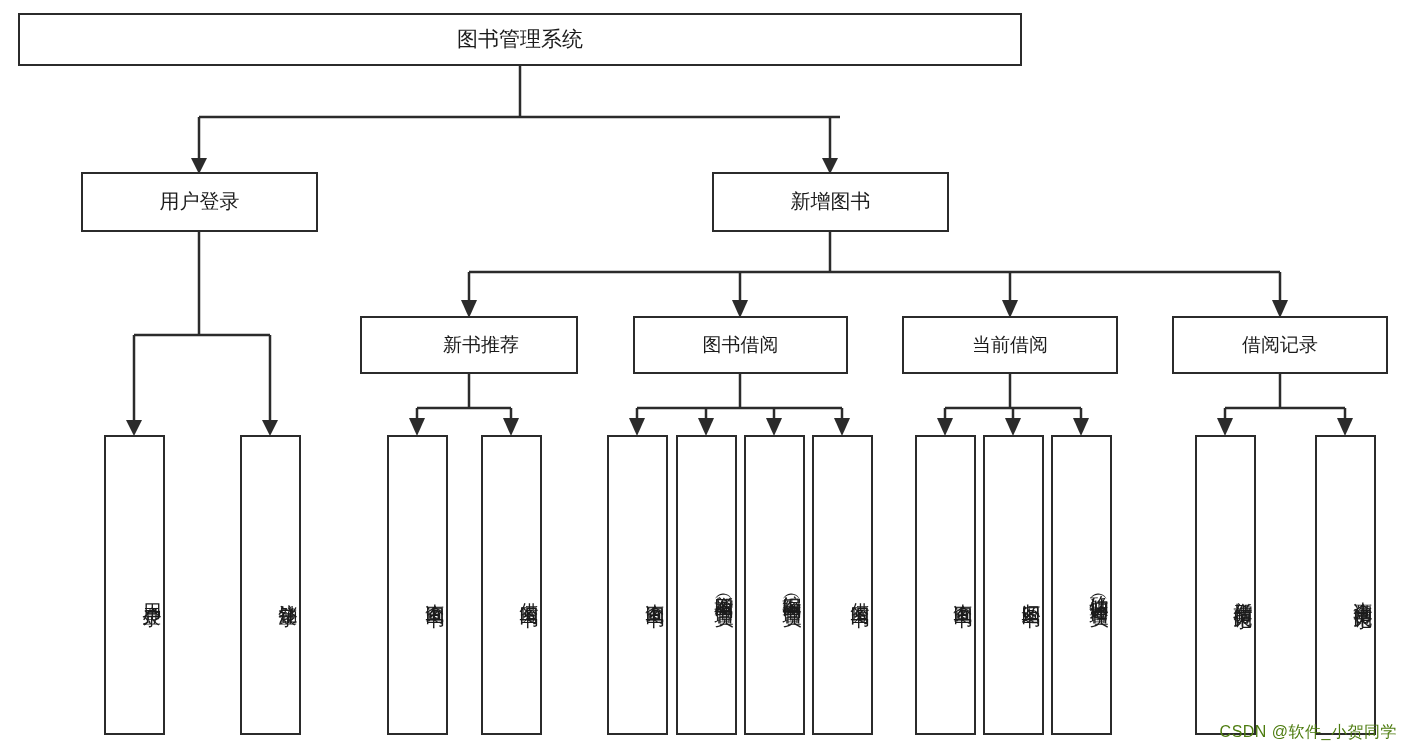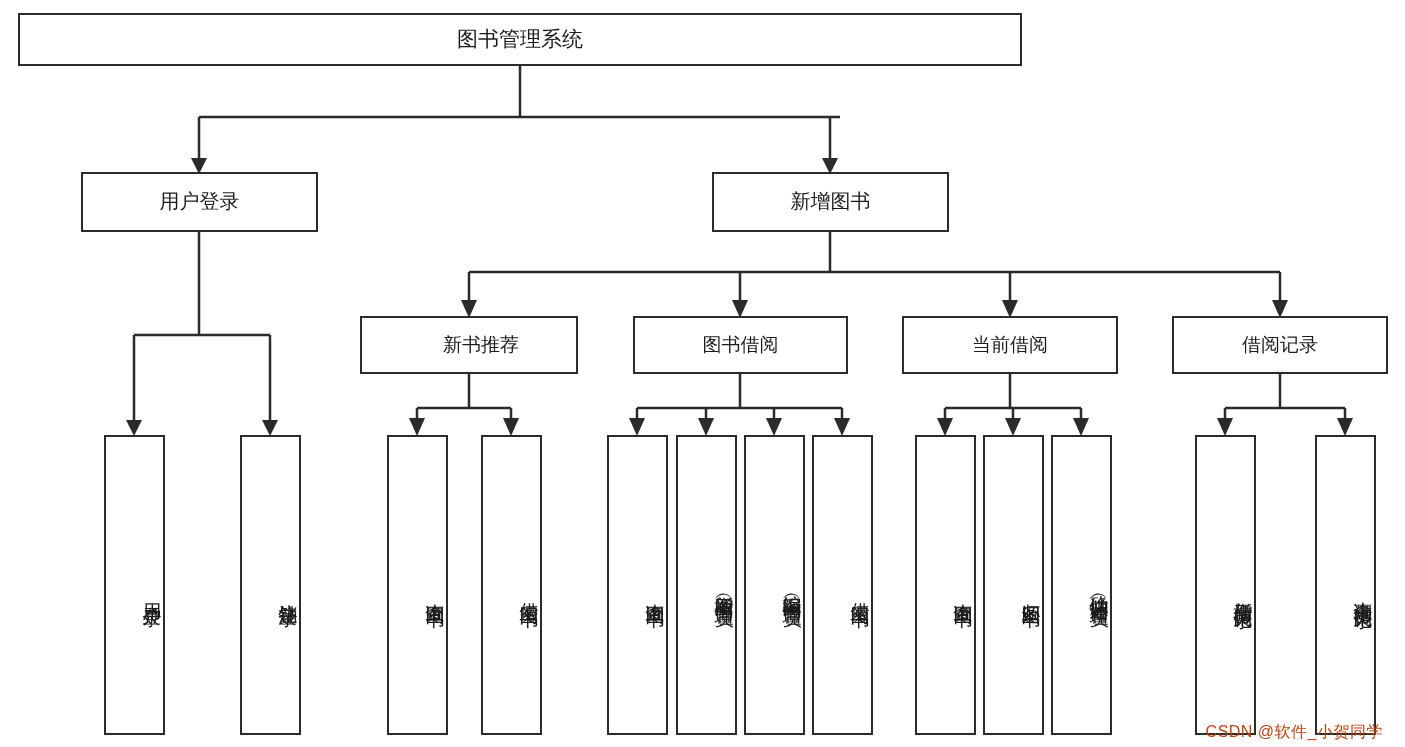--- a/index.html
+++ b/index.html
@@ -62,24 +62,24 @@
   .wire {
     stroke: #2b2b2b;
     stroke-width: 2.5;
     fill: none;
   }
   .arrowhead {
     fill: #2b2b2b;
   }
   .watermark {
     position: absolute;
-    right: 22px;
+    right: 8px;
     bottom: 4px;
     font-size: 16px;
-    color: #c2410c;
+    color: #4d7c0f;
     white-space: nowrap;
     letter-spacing: 0.5px;
   }
 </style>
 </head>
 <body>
 
 <div id="canvas">
 
   <svg class="wires" viewBox="0 0 1405 747">

